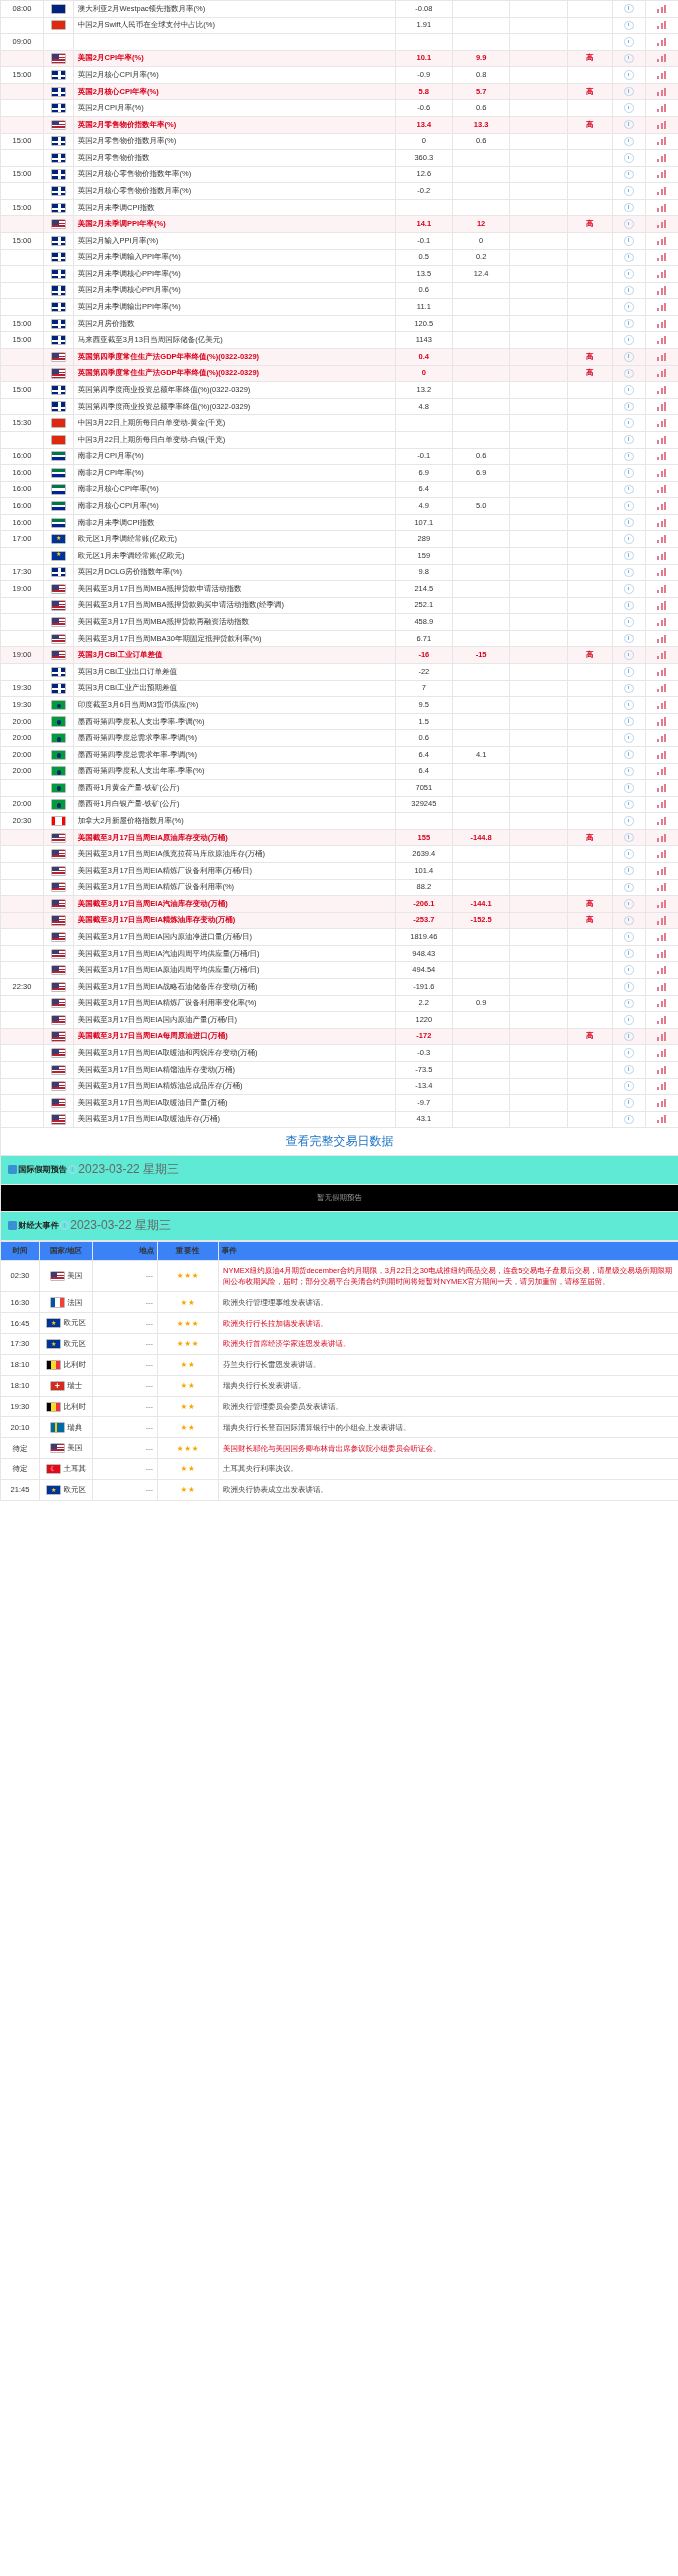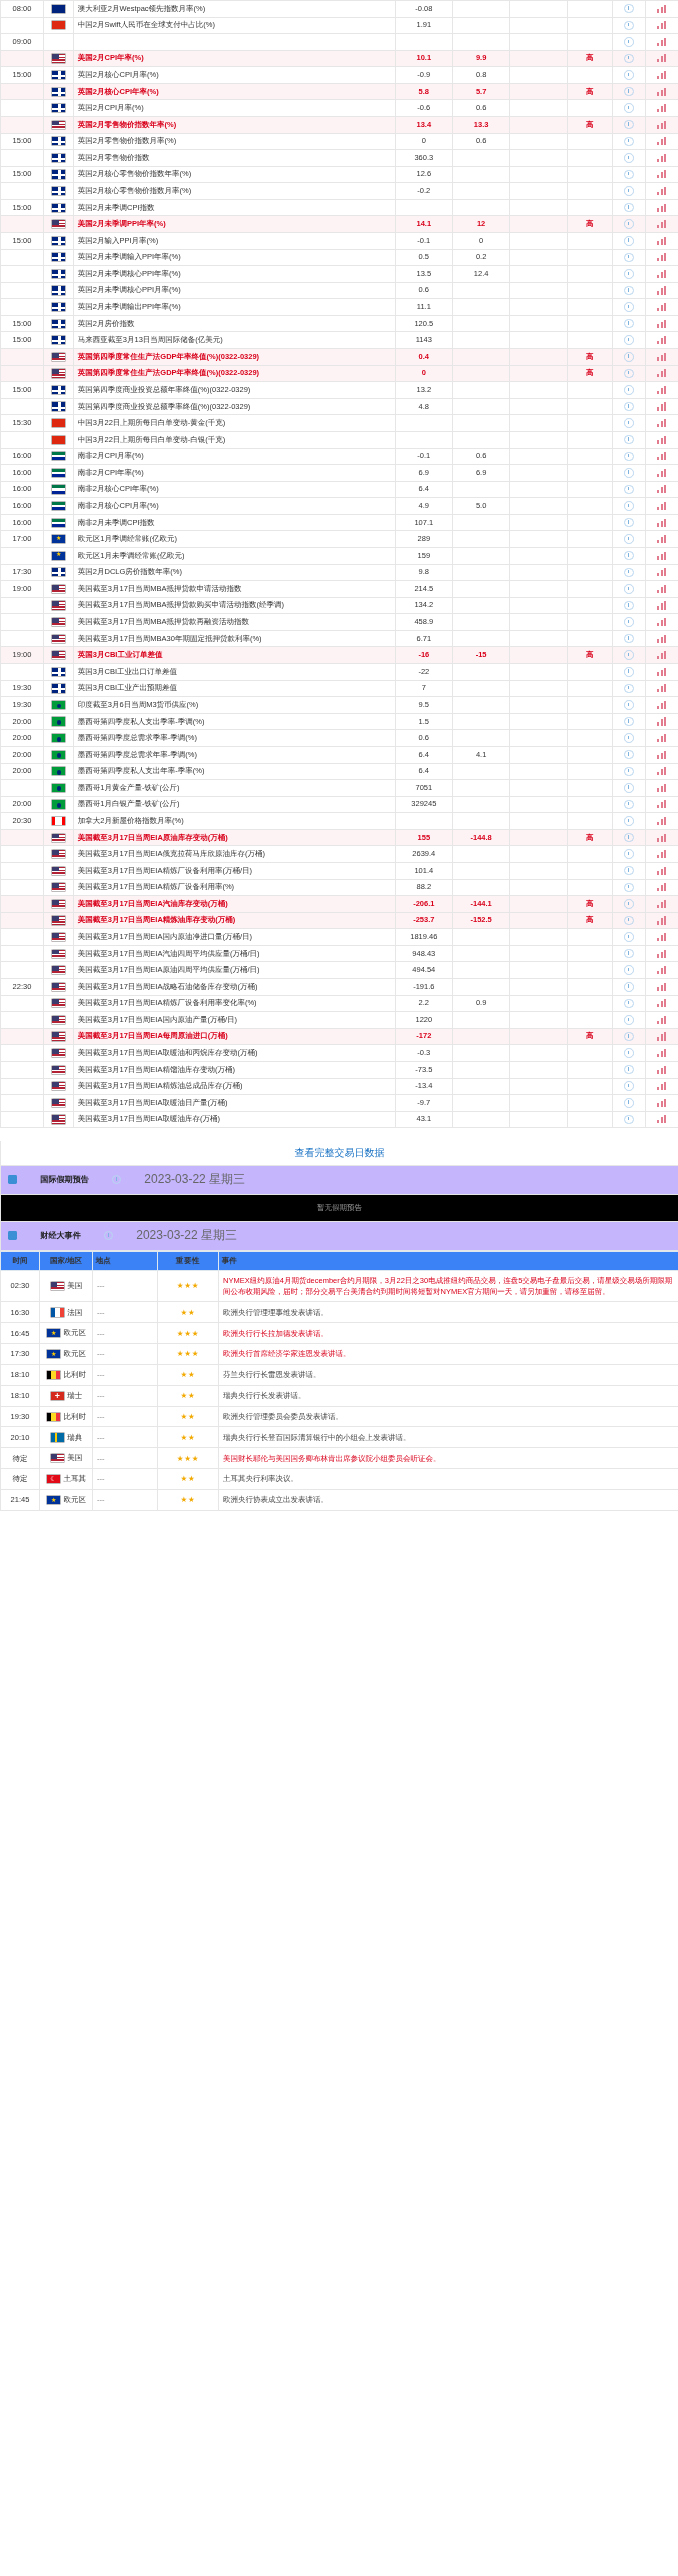--- a/index.html
+++ b/index.html
@@ -94,36 +94,35 @@
   .f-ch:after { content:"+"; position:absolute; left:4.1px; top:-2px; color:#fff; font-size:8.8px; font-weight:bold;}
   .f-se { background:#006aa7; }
   .f-se:after { content:""; position:absolute; left:4.8px; top:0; width:2px; height:10.2px; background:#fecc00; }
   .f-tr { background:#e30a17; }
   .f-tr:after { content:"☾"; position:absolute; left:3.4px; top:-1.4px; color:#fff; font-size:6.8px; }
 
   .footer-link {
     width: 679px;
     text-align: center;
     padding: 4.8px 0;
-    font-size: 10px;
+    font-size: 12px;
     color: #1a73c4;
     border: 0.7px solid #e6e6e6;
     border-top: none;
     background: #fff;
     cursor: pointer;
-    margin-top: 13px;
   }
 
   .sec-header {
     width: 679px;
     display: flex;
     align-items: center;
-    gap: 23px;
+    gap: 1px;
     padding: 5.4px 6.8px;
-    background: #c4b5fd;
+    background: #5eead4;
     border: 0.7px solid #e6e6e6;
     border-top: none;
     font-size: 8.1px;
   }
   .sec-header .sq {
     width: 9.5px; height: 9.5px; background: #3b8fd4; border-radius: 1.4px;
     display: inline-block;
   }
   .sec-header .title { font-weight: bold; color: #222; }
   .sec-header .date { color: #666; font-size: 12px; }
@@ -152,21 +151,21 @@
   }
   table.events td {
     border: 0.7px solid #e6e6e6;
     padding: 4.1px 4.1px;
     font-size: 7.5px;
     vertical-align: middle;
     line-height: 1.5;
   }
   .ev-time { width: 39px; text-align: center; }
   .ev-country { width: 53px; text-align: center; }
-  .ev-place { width: 65px; text-align: left; color: #888; }
+  .ev-place { width: 65px; text-align: right; color: #888; }
   .ev-imp { width: 61px; text-align: center; color: #f2a900; letter-spacing: 0.7px; }
   .ev-desc { text-align: left; color: #444; }
   .ev-desc.red { color: #d9001b; margin-left: 25px; }
   .ev-country .flag { margin-right: 2.7px; }
   .ev-country span.nm { vertical-align: middle; }
 </style>
 </head>
 <body>
 
 <div id="page">
@@ -566,21 +565,21 @@
           <td class="c-fore"></td>
           <td class="c-act"></td>
           <td class="c-imp"></td>
           <td class="c-ico1"><span class="clock-ico"></span></td>
           <td class="c-ico2"><span class="chart-ico"><i></i><i></i><i></i></span></td>
         </tr>
         <tr>
           <td class="c-time"></td>
           <td class="c-flag"><span class="flag f-us"></span></td>
           <td class="c-event">美国截至3月17日当周MBA抵押贷款购买申请活动指数(经季调)</td>
-          <td class="c-prev">134.2</td>
+          <td class="c-prev">252.1</td>
           <td class="c-fore"></td>
           <td class="c-act"></td>
           <td class="c-imp"></td>
           <td class="c-ico1"><span class="clock-ico"></span></td>
           <td class="c-ico2"><span class="chart-ico"><i></i><i></i><i></i></span></td>
         </tr>
         <tr>
           <td class="c-time"></td>
           <td class="c-flag"><span class="flag f-us"></span></td>
           <td class="c-event">美国截至3月17日当周MBA抵押贷款再融资活动指数</td>

